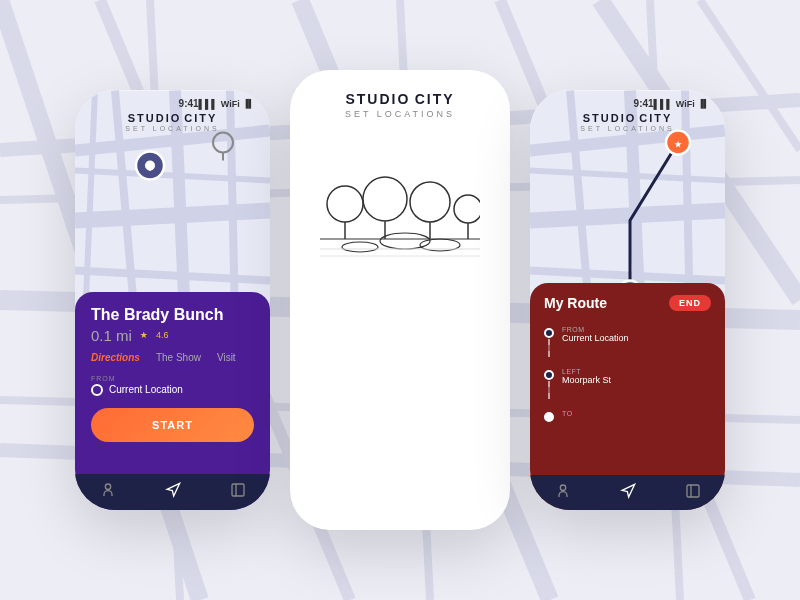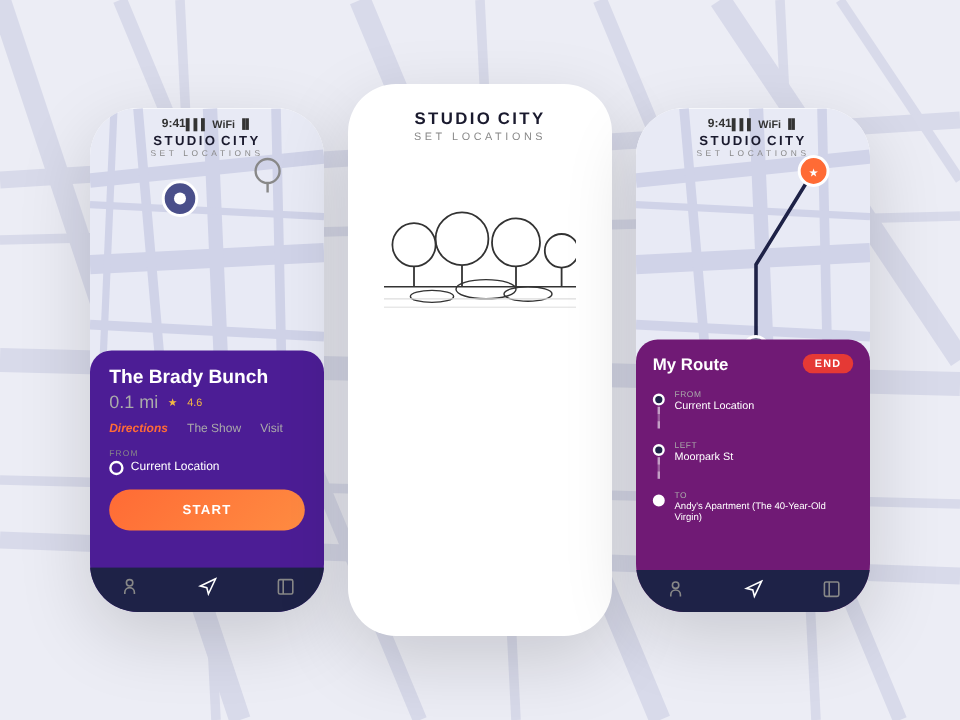--- a/index.html
+++ b/index.html
@@ -51,21 +51,21 @@
     }
 
     .phone-right {
       width: 195px;
       height: 420px;
     }
 
     
     .status-bar {
       display: flex;
-      justify-content: center;
+      justify-content: flex-end;
       align-items: center;
       padding: 8px 16px 4px;
       font-size: 10px;
       font-weight: 600;
       color: #333;
       position: absolute;
       top: 0;
       left: 0;
       right: 0;
       z-index: 10;
@@ -273,21 +273,21 @@
       width: 160px;
       height: 100px;
     }
 
     
     .route-panel {
       position: absolute;
       bottom: 0;
       left: 0;
       right: 0;
-      background: #701a75;
+      background: #7f1d1d;
       border-radius: 18px 18px 0 0;
       padding: 12px 14px 0;
       height: 54%;
     }
 
     .route-header {
       display: flex;
       align-items: center;
       justify-content: space-between;
       margin-bottom: 10px;
@@ -592,21 +592,20 @@
             <div class="step-location">Moorpark St</div>
           </div>
         </div>
 
         <div class="route-step">
           <div class="step-indicator">
             <div class="step-dot filled"></div>
           </div>
           <div class="step-content">
             <div class="step-direction">TO</div>
-            <div class="step-location" style="font-size:8px;">Andy's Apartment (The 40-Year-Old Virgin)</div>
           </div>
         </div>
 
       </div>
 
       <div class="bottom-nav">
         <span class="nav-icon">
           <svg width="16" height="16" viewBox="0 0 24 24" fill="none" stroke="#888" stroke-width="2">
               <circle cx="12" cy="7" r="4"></circle>
               <path d="M6 21v-2a6 6 0 0112 0v2"></path>

